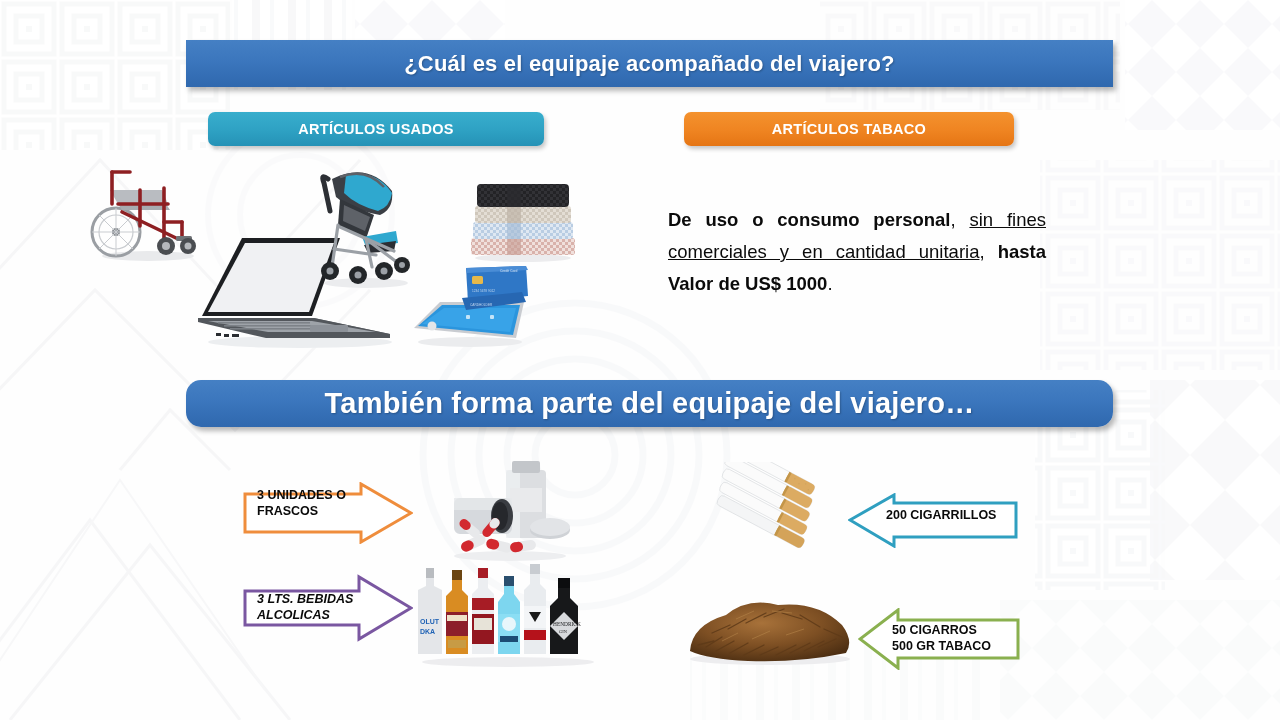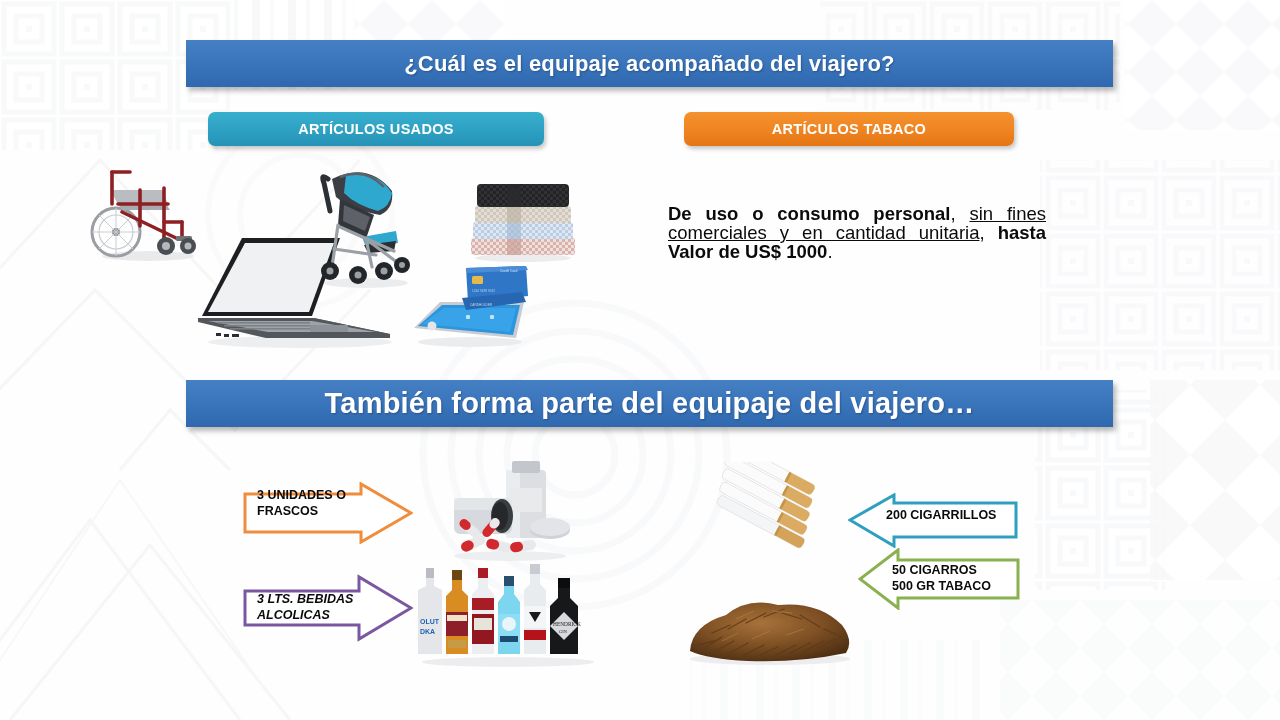--- a/index.html
+++ b/index.html
@@ -24,21 +24,21 @@
   }
   .title-bar span {
     color: #ffffff;
     font-weight: bold;
     letter-spacing: 0.2px;
     text-shadow: 1px 1px 2px rgba(0,0,0,0.25);
     white-space: nowrap;
   }
   #title-main { left: 186px; top: 40px; width: 927px; height: 47px; }
   #title-main span { font-size: 22px; }
-  #title-secondary { left: 186px; top: 380px; width: 927px; height: 47px; }
+  #title-secondary { left: 186px; top: 380px; width: 927px; height: 47px; border-radius: 15px; }
   #title-secondary span { font-size: 29px; }
 
   
   .pill {
     position: absolute; height: 34px; border-radius: 7px;
     display: flex; align-items: center; justify-content: center;
     box-shadow: 2px 3px 4px rgba(0,0,0,0.22);
     z-index: 5;
   }
   .pill span {
@@ -49,21 +49,21 @@
     background: linear-gradient(180deg, #38aecd 0%, #2ea1c3 55%, #2592b6 100%);
   }
   #pill-nuevos {
     left: 684px; top: 112px; width: 330px;
     background: linear-gradient(180deg, #f4922e 0%, #ef8421 55%, #e57514 100%);
   }
 
   
   #nuevos-text {
     position: absolute; left: 668px; top: 204px; width: 378px;
-    font-size: 18.5px; line-height: 19px; color: #0b0b0b;
+    font-size: 18.5px; line-height: 32px; color: #0b0b0b;
     text-align: justify; z-index: 5;
   }
   #nuevos-text .b { font-weight: bold; }
   #nuevos-text .u { text-decoration: underline; }
 
   
   .photo { position: absolute; z-index: 4; }
 
   
   #ph-wheelchair { left: 88px; top: 160px; width: 120px; height: 105px; }
@@ -82,21 +82,21 @@
     position: absolute; font-size: 12.5px; font-weight: bold;
     color: #0a0a0a; line-height: 16px; white-space: pre-line;
   }
 
   #arrow-frascos { left: 243px; top: 482px; width: 170px; height: 62px; }
   #arrow-frascos .arrow-label { left: 14px; top: 5px; }
   #arrow-bebidas { left: 243px; top: 573px; width: 170px; height: 70px; font-style: italic; }
   #arrow-bebidas .arrow-label { left: 14px; top: 18px; }
   #arrow-cigarrillos { left: 848px; top: 493px; width: 170px; height: 55px; }
   #arrow-cigarrillos .arrow-label { left: 38px; top: 14px; }
-  #arrow-tabaco { left: 858px; top: 548px; width: 162px; height: 62px; }
+  #arrow-tabaco { left: 858px; top: 608px; width: 162px; height: 62px; }
   #arrow-tabaco .arrow-label { left: 34px; top: 14px; }
 
   
   #ph-pills { left: 440px; top: 458px; width: 140px; height: 105px; }
   #ph-bottles { left: 408px; top: 562px; width: 200px; height: 105px; }
   #ph-cigarettes { left: 690px; top: 462px; width: 160px; height: 110px; }
   #ph-tobacco { left: 678px; top: 585px; width: 182px; height: 80px; }
 </style>
 </head>
 <body>

